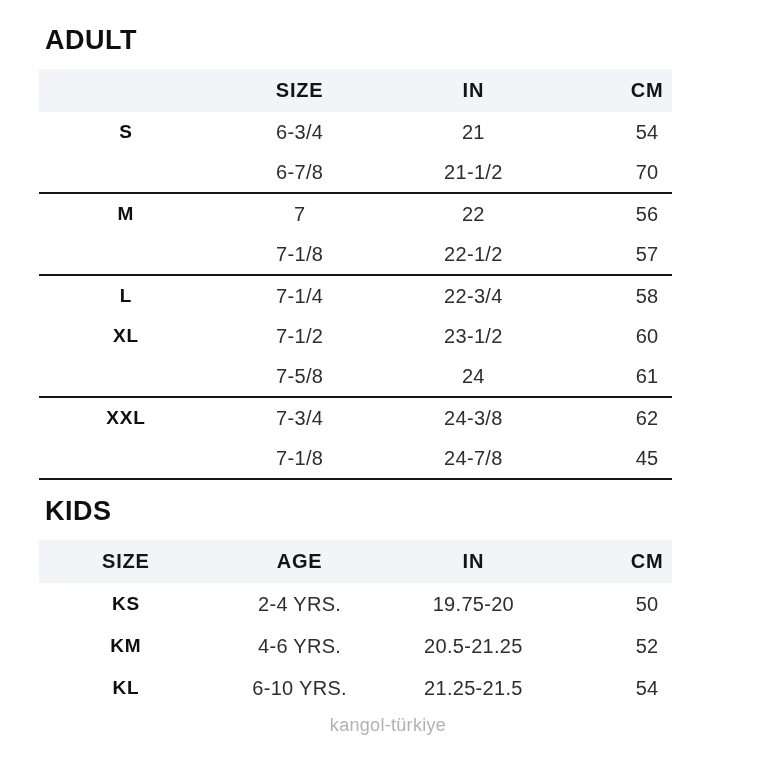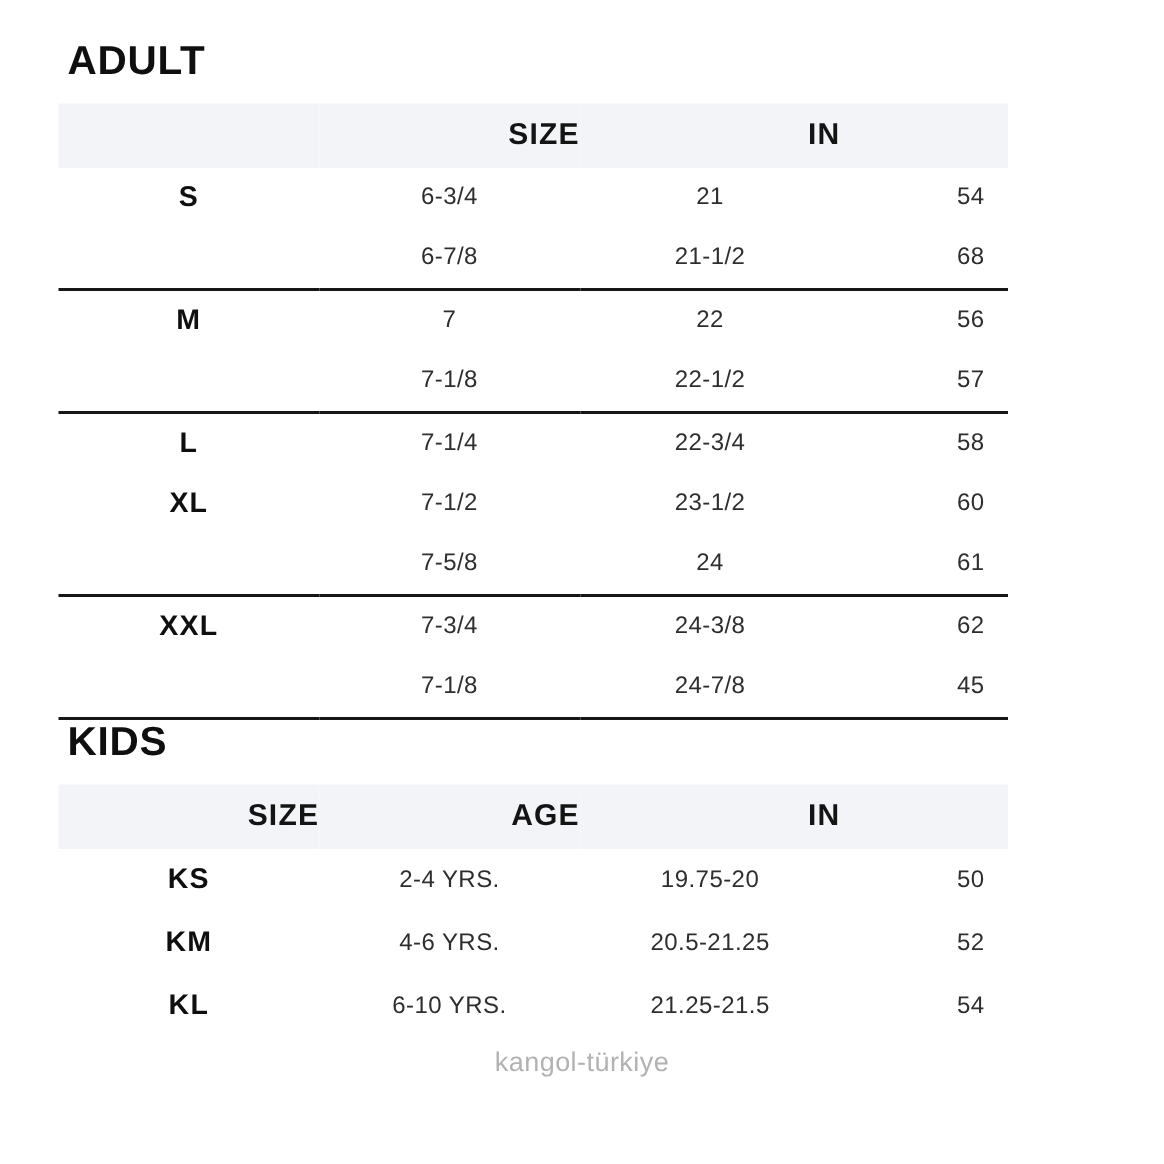--- a/index.html
+++ b/index.html
@@ -19,42 +19,43 @@
   }
   .section-title {
     margin: 0 0 14px 45px;
     font-size: 27px;
     line-height: 29px;
     font-weight: 800;
     letter-spacing: 0.5px;
     color: #0f0f0f;
   }
   .kids-title {
+    margin-top: 17px;
   }
   table.size-table {
     border-collapse: collapse;
     table-layout: fixed;
     margin-left: 39px;
     width: 695px;
   }
   table.size-table th {
     background: #f2f4f8;
     height: 43px;
     font-size: 20px;
     font-weight: 800;
     letter-spacing: 0.8px;
     color: #141414;
-    text-align: right;
+    text-align: center;
     padding: 0;
   }
   table.size-table td {
     height: 40px;
     text-align: center;
     vertical-align: middle;
-    font-size: 16px;
+    font-size: 20px;
     font-weight: 400;
     color: #2e2e2e;
     padding: 0;
     letter-spacing: 0.3px;
   }
   table.kids td { height: 42px; }
   table.size-table td.lbl {
     font-weight: 800;
     font-size: 19px;
     letter-spacing: 0.8px;
@@ -98,21 +99,21 @@
       <tr>
         <td class="lbl">S</td>
         <td>6-3/4</td>
         <td>21</td>
         <td>54</td>
       </tr>
       <tr class="group-end">
         <td class="lbl"></td>
         <td>6-7/8</td>
         <td>21-1/2</td>
-        <td>68</td>
+        <td>70</td>
       </tr>
       <tr>
         <td class="lbl">M</td>
         <td>7</td>
         <td>22</td>
         <td>56</td>
       </tr>
       <tr class="group-end">
         <td class="lbl"></td>
         <td>7-1/8</td>

